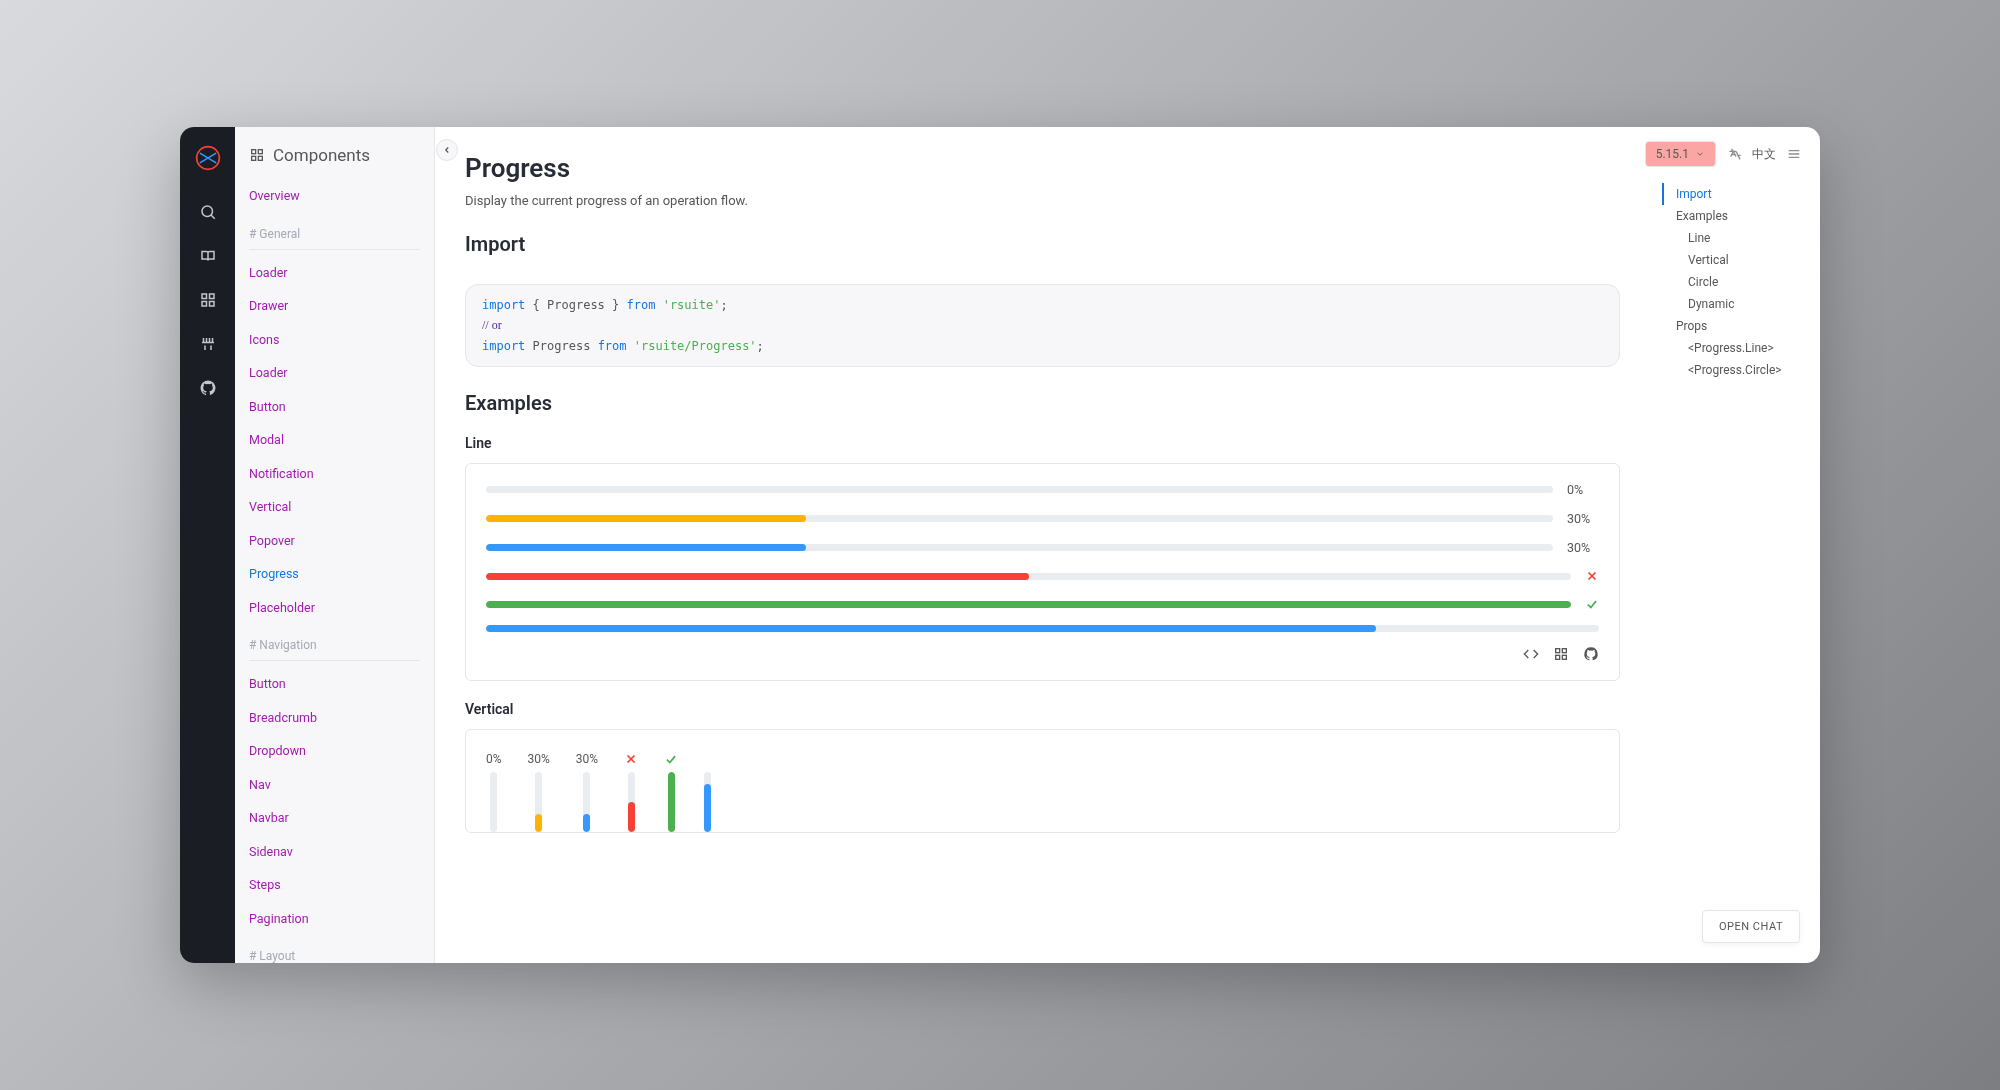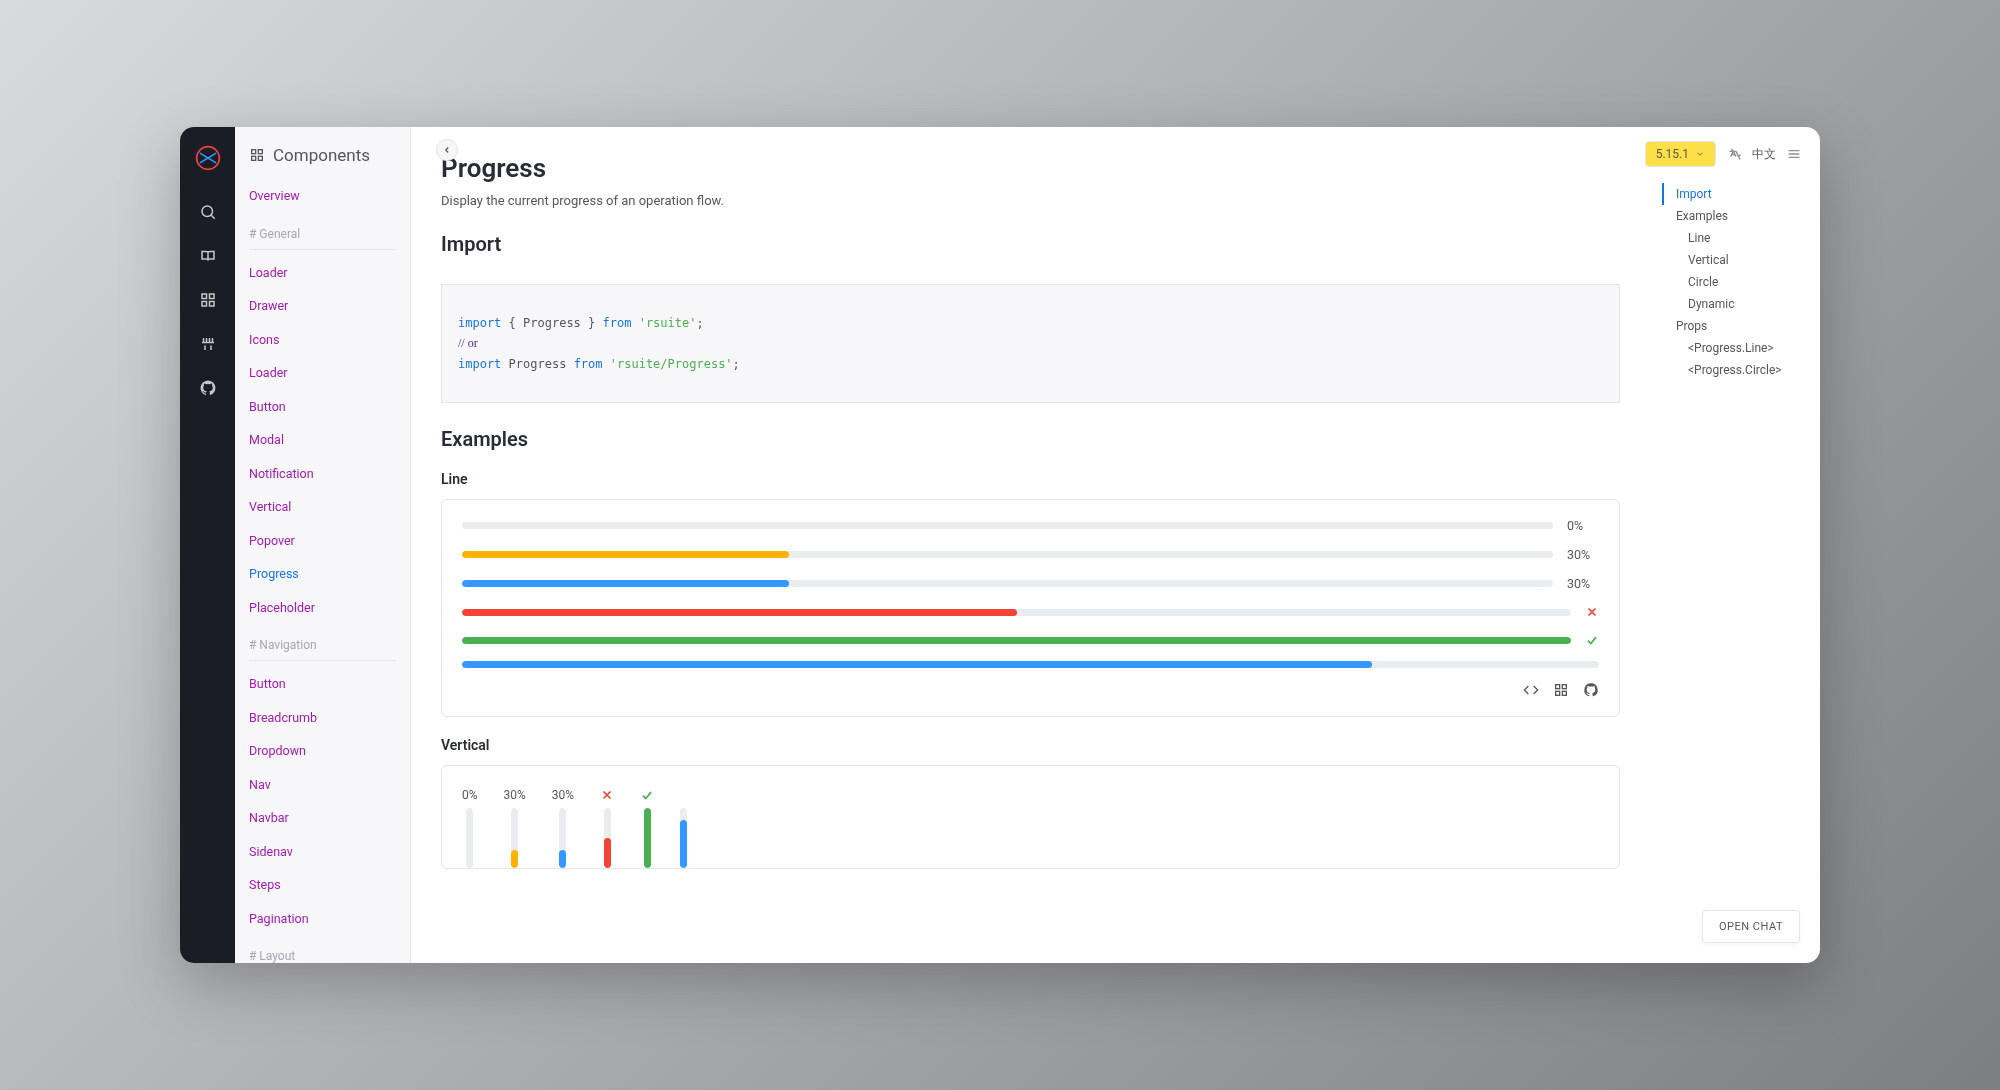--- a/index.html
+++ b/index.html
@@ -40,21 +40,21 @@
   width: 18px;
   height: 18px;
   color: #c5c6c7;
   display: flex;
   align-items: center;
   justify-content: center;
   cursor: pointer;
 }
 .rail-icon svg { width: 18px; height: 18px; }
 .sidebar {
-  width: 176px;
+  width: 200px;
   background: #f7f7fa;
   border-right: 1px solid #e5e5ea;
   overflow-y: auto;
   padding-bottom: 20px;
 }
 .sidebar-header {
   display: flex;
   align-items: center;
   padding: 18px 14px 14px 14px;
   gap: 8px;
@@ -107,21 +107,21 @@
   position: absolute;
   top: 14px;
   right: 18px;
   display: flex;
   align-items: center;
   gap: 10px;
   font-size: 12px;
   color: #575757;
 }
 .version-btn {
-  background: #fde047;
+  background: #fca5a5;
   border: 1px solid #e5e5ea;
   padding: 5px 10px;
   border-radius: 4px;
   display: flex;
   align-items: center;
   gap: 6px;
   cursor: pointer;
 }
 .topbar-icon {
   width: 16px;
@@ -132,22 +132,22 @@
   align-items: center;
   justify-content: center;
 }
 h1 { font-size: 26px; font-weight: 600; color: #272c36; margin-bottom: 10px; }
 h2 { font-size: 20px; font-weight: 600; color: #272c36; margin: 24px 0 14px 0; }
 h3 { font-size: 14px; font-weight: 600; color: #272c36; margin: 20px 0 12px 0; }
 .subtitle { font-size: 13px; color: #575757; margin-bottom: 10px; }
 .code-block {
   background: #f7f7fa;
   border: 1px solid #e5e5ea;
-  border-radius: 0;
-  padding: 28px 16px;
+  border-radius: 13px;
+  padding: 10px 16px;
   font-family: ui-monospace, "SF Mono", Menlo, Consolas, monospace;
   font-size: 12px;
   line-height: 1.7;
   white-space: pre;
   color: #575757;
   margin-top: 28px;
 }
 .kw { color: #1675e0; }
 .str { color: #4caf50; }
 .cmt { color: #4c1d95; font-family: Liberation Serif, serif; }

